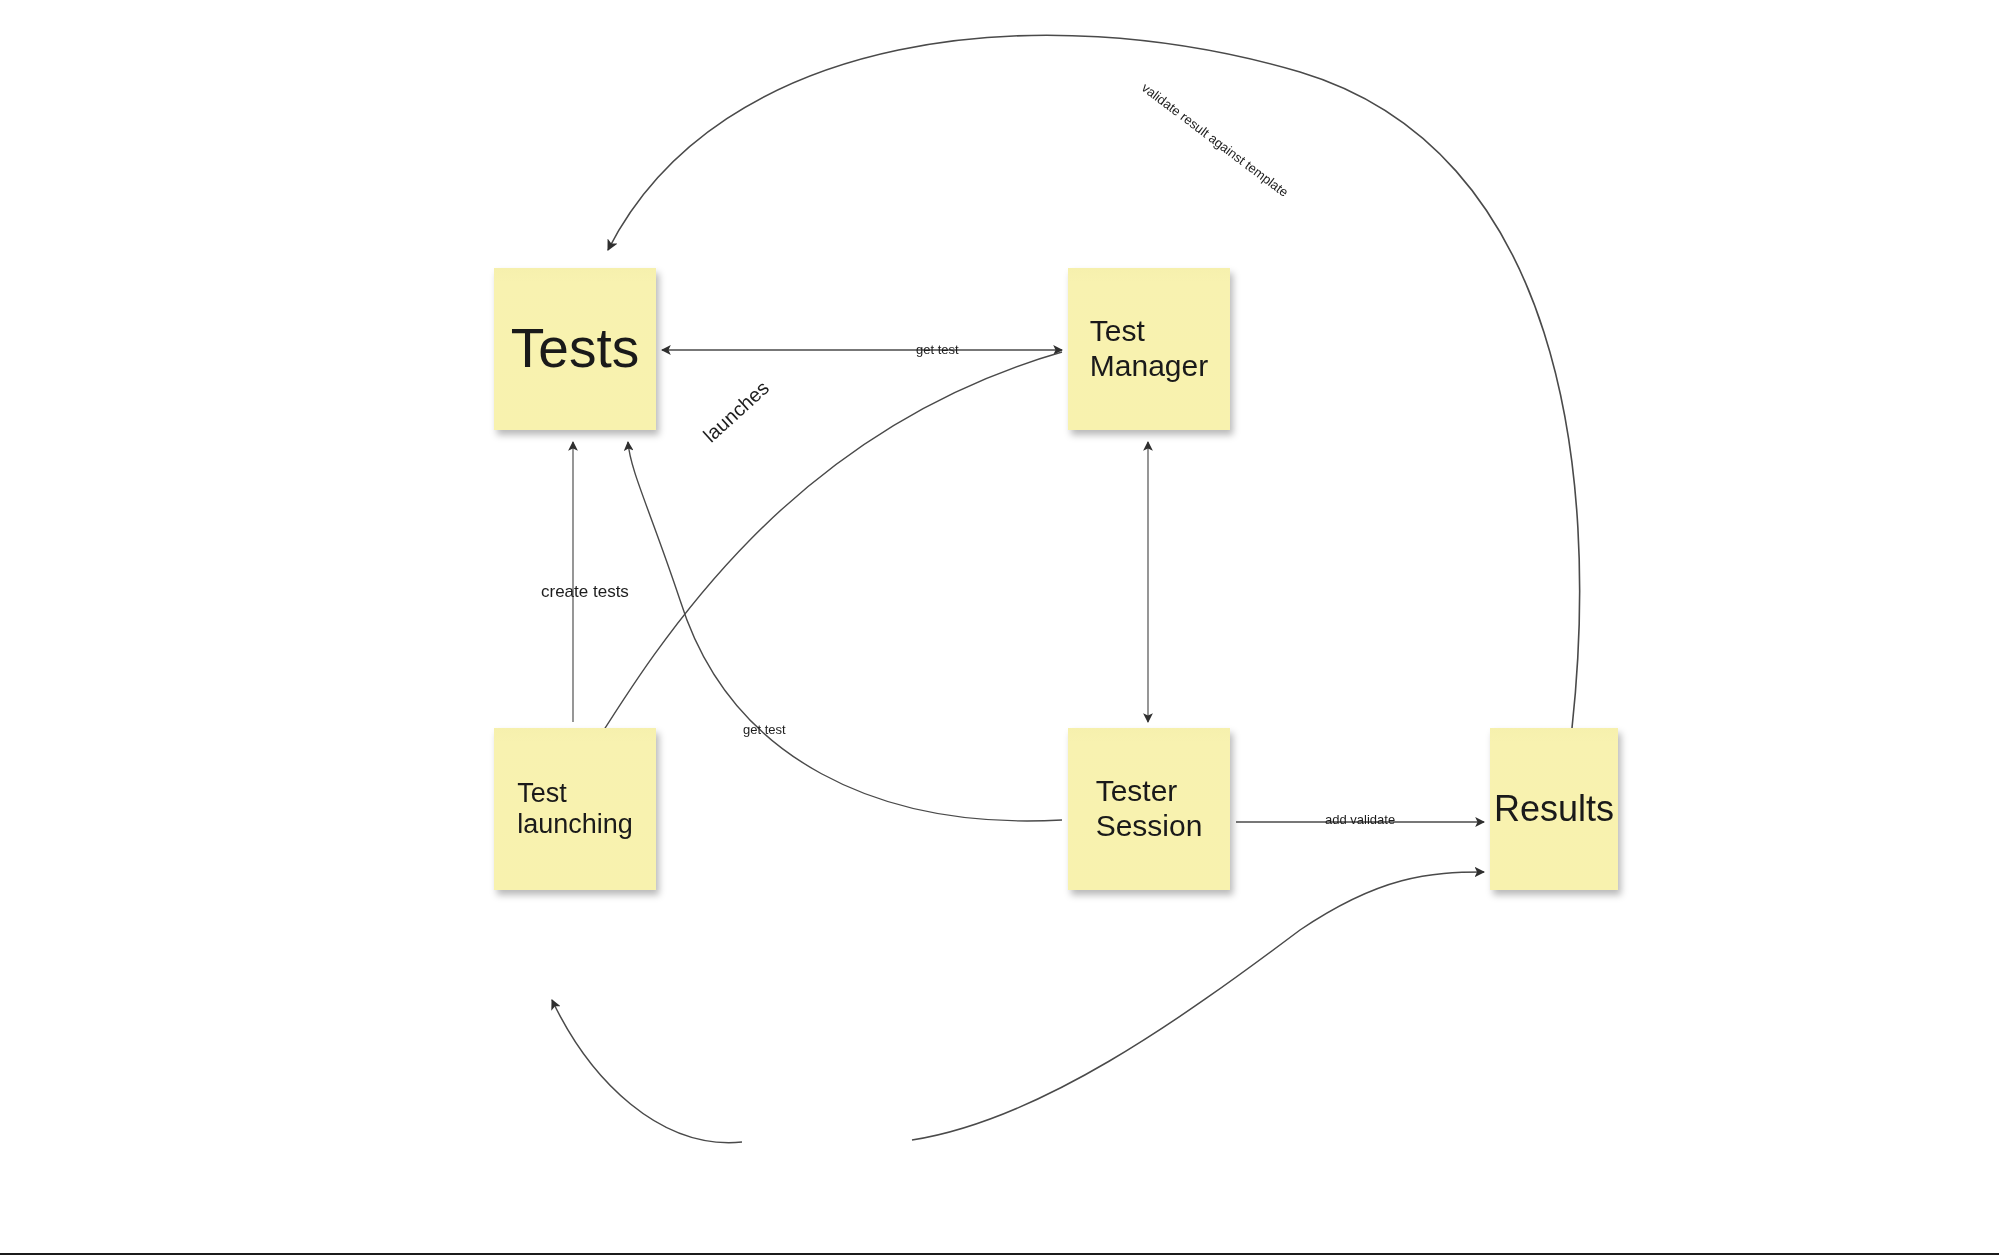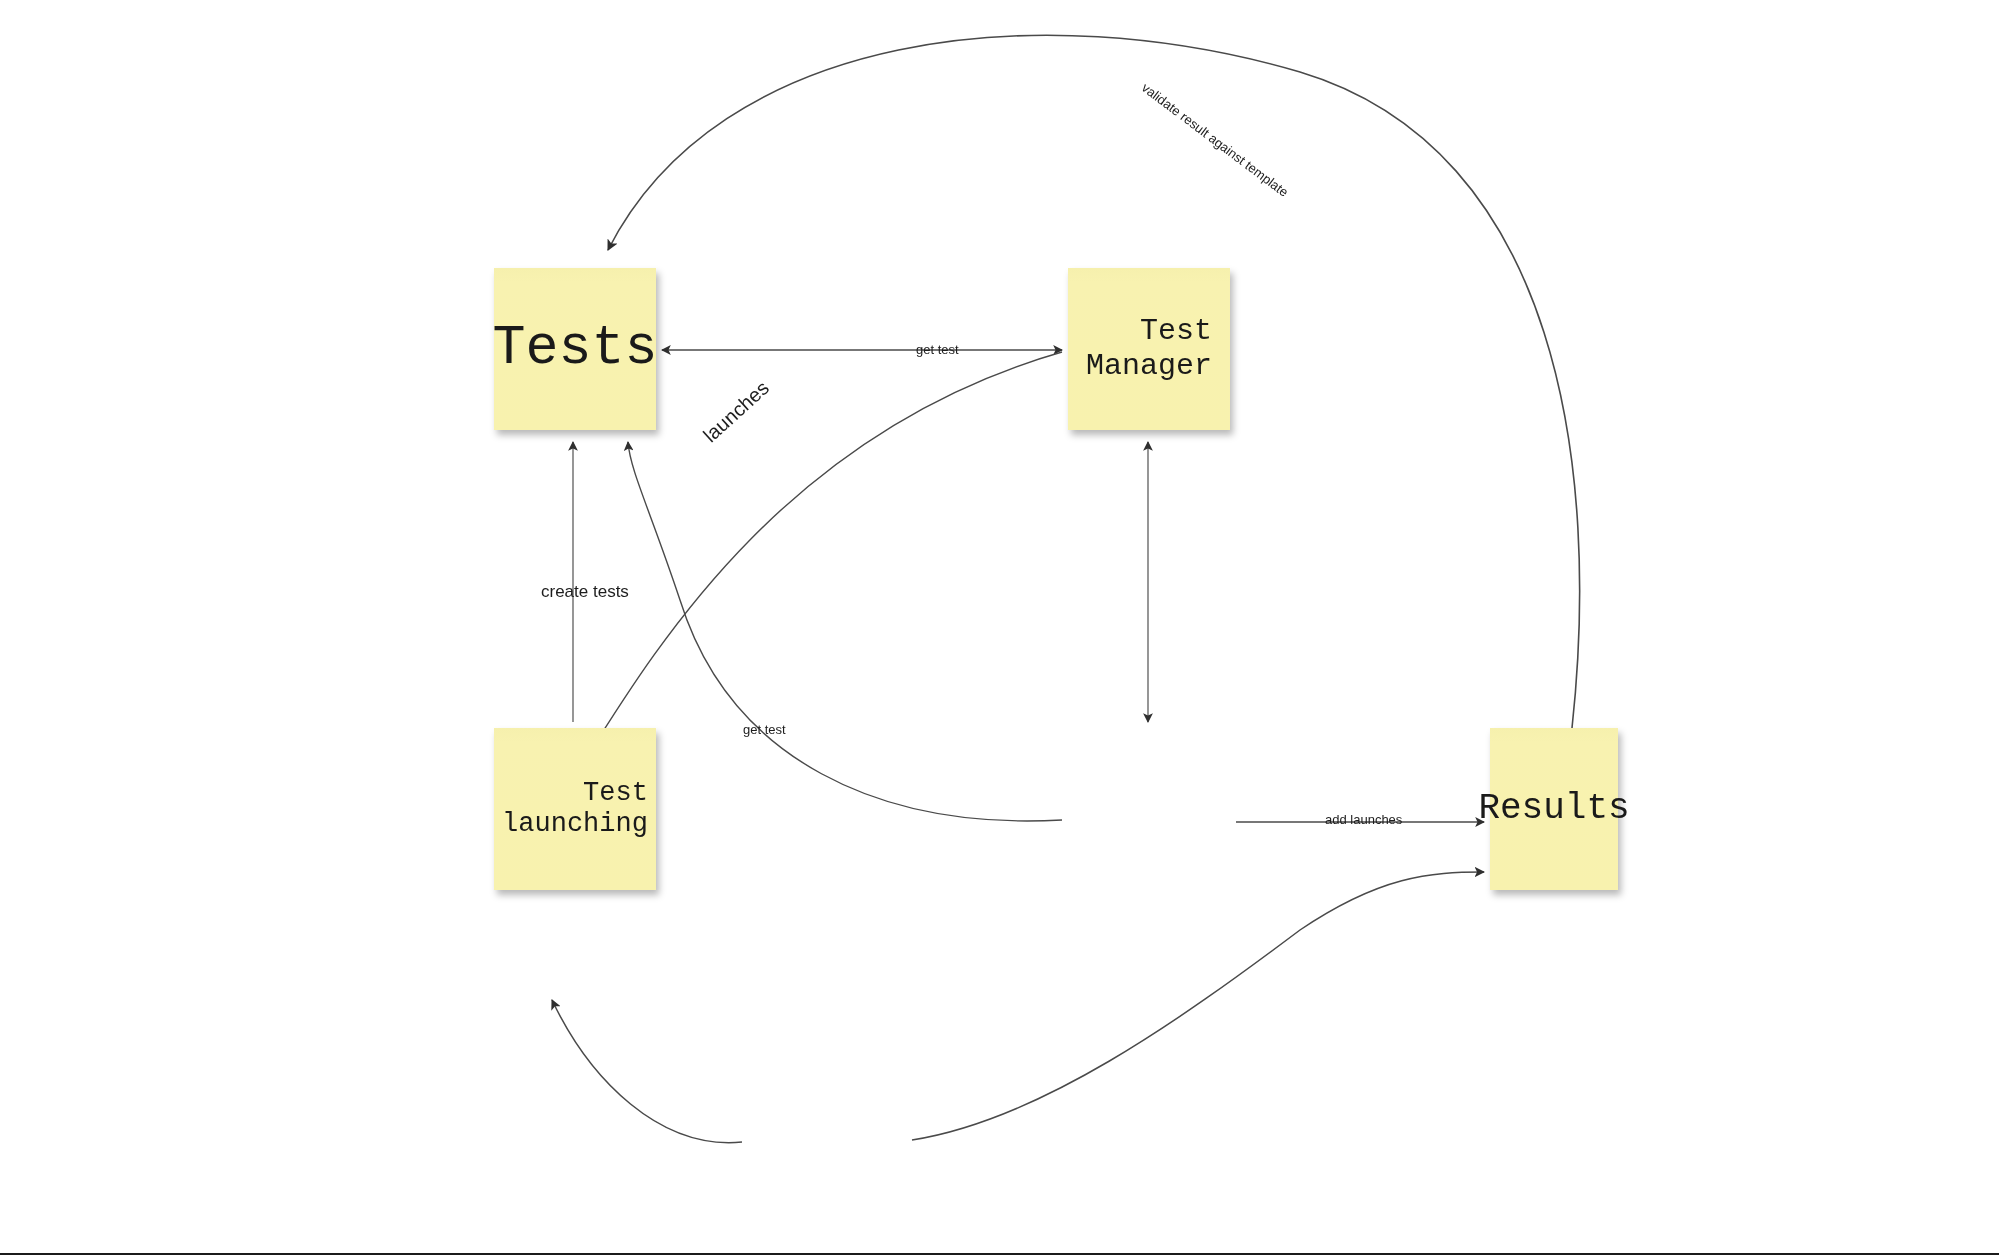--- a/index.html
+++ b/index.html
@@ -29,26 +29,25 @@
     overflow: visible;
   }
   .note {
     position: absolute;
     box-sizing: border-box;
     background: linear-gradient(to bottom, #f6f0ad 0%, #f8f2b0 9%, #f8f2ae 100%);
     box-shadow: 3px 5px 7px rgba(0,0,0,0.28);
     display: flex;
     align-items: center;
     justify-content: center;
-    text-align: right;
+    text-align: left;
     color: #1a1a1a;
     line-height: 1.16;
     z-index: 5;
     user-select: none;
-    font-family: Liberation Mono, monospace;
   }
   .note-label {
     display: block;
     white-space: pre-line;
     padding: 0 6px;
   }
   .edge-label {
     position: absolute;
     color: #1d1d1d;
     white-space: nowrap;
@@ -104,33 +103,37 @@
   <div class="note" style="left:1068px; top:268px; width:162px; height:162px; font-size:30px;">
     <span class="note-label">Test
 Manager</span>
   </div>
 
   <div class="note" style="left:494px; top:728px; width:162px; height:162px; font-size:27px;">
     <span class="note-label">Test
 launching</span>
   </div>
 
+  <div class="note" style="left:1068px; top:728px; width:162px; height:162px; font-size:30px;">
+    <span class="note-label">Tester
+Session</span>
+  </div>
 
   <div class="note" style="left:1490px; top:728px; width:128px; height:162px; font-size:36px;">
     <span class="note-label">Results</span>
   </div>
 
 
   <div class="edge-label" style="left:1148px; top:80px; font-size:13px; transform:rotate(37deg); transform-origin:left top;">validate result against template</div>
 
   <div class="edge-label" style="left:916px; top:342px; font-size:13px;">get test</div>
 
   <div class="edge-label" style="left:541px; top:582px; font-size:17px;">create tests</div>
 
   <div class="edge-label" style="left:699px; top:430px; font-size:20px; transform:rotate(-42deg); transform-origin:left top;">launches</div>
 
   <div class="edge-label" style="left:743px; top:722px; font-size:13px;">get test</div>
 
-  <div class="edge-label" style="left:1325px; top:812px; font-size:13px;">add launches</div>
+  <div class="edge-label" style="left:1325px; top:812px; font-size:13px;">add validate</div>
 
   <div class="bottom-rule"></div>
 
 </div>
 
 </body></html>

